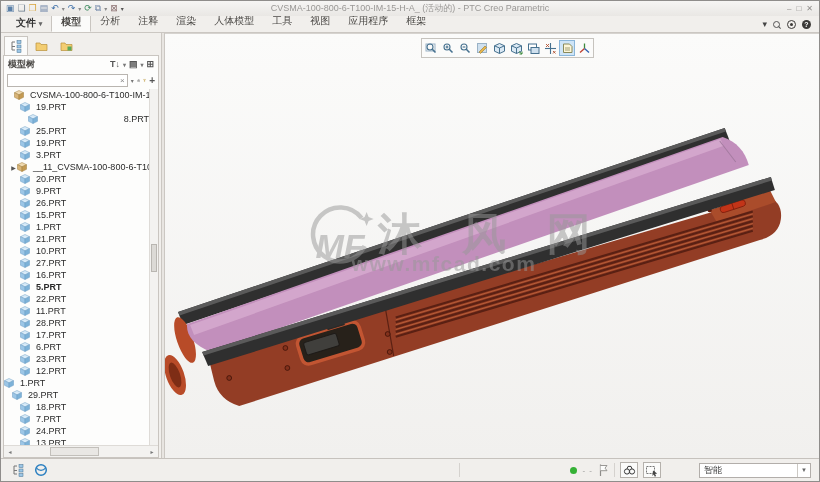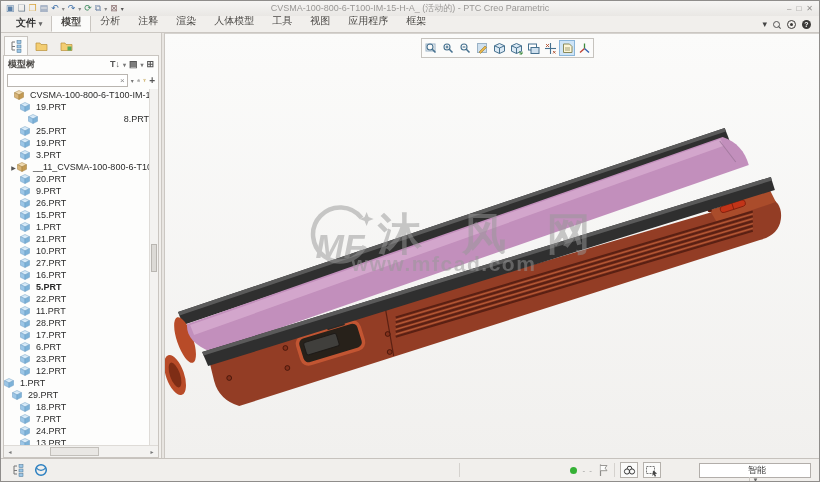--- a/index.html
+++ b/index.html
@@ -89,21 +89,21 @@
 
   
   .statusbar { height:23px; background:#f1efec; border-top:1px solid #c6c2bd; display:flex;
                align-items:center; padding:0 8px; gap:5px; flex:0 0 auto; }
   .sbtn { width:18px; height:16px; display:flex; align-items:center; justify-content:center; }
   .sbtn.boxed { background:#fbfbfa; border:1px solid #b5b1ac; }
   .sep { width:1px; height:14px; background:#d5d2ce; }
   .greendot { width:7px; height:7px; border-radius:50%; background:var(--status_ok,#35b135); }
   .dashes { font-size:8px; color:#999; letter-spacing:1px; }
   .combo { width:112px; height:15px; background:#fff; border:1px solid #b2aeaa; display:flex;
-           align-items:center; font-size:9px; color:#3a3a3a;flex-direction:column; }
+           align-items:center; font-size:9px; color:#3a3a3a; }
   .combo .lbl { flex:1; padding-left:4px; }
   .combo .cbtn { width:13px; height:100%; border-left:1px solid #ccc9c4; font-size:6px;
            color:#666; display:flex; align-items:center; justify-content:center; }
 </style>
 </head>
 <body>
 
 <div class="app">
 
   <div class="titlebar">

